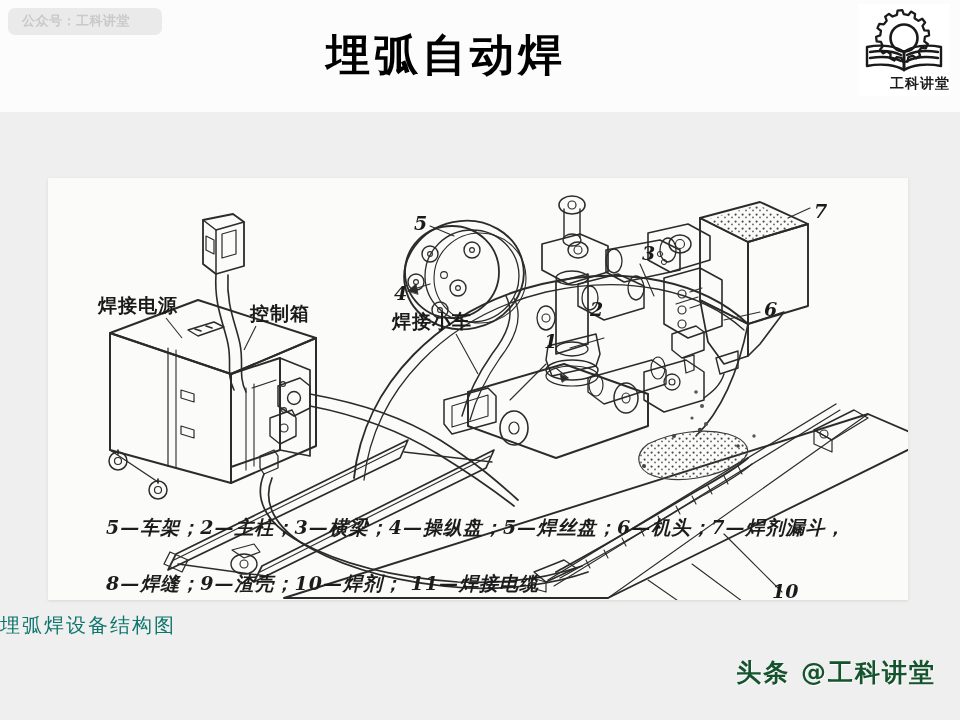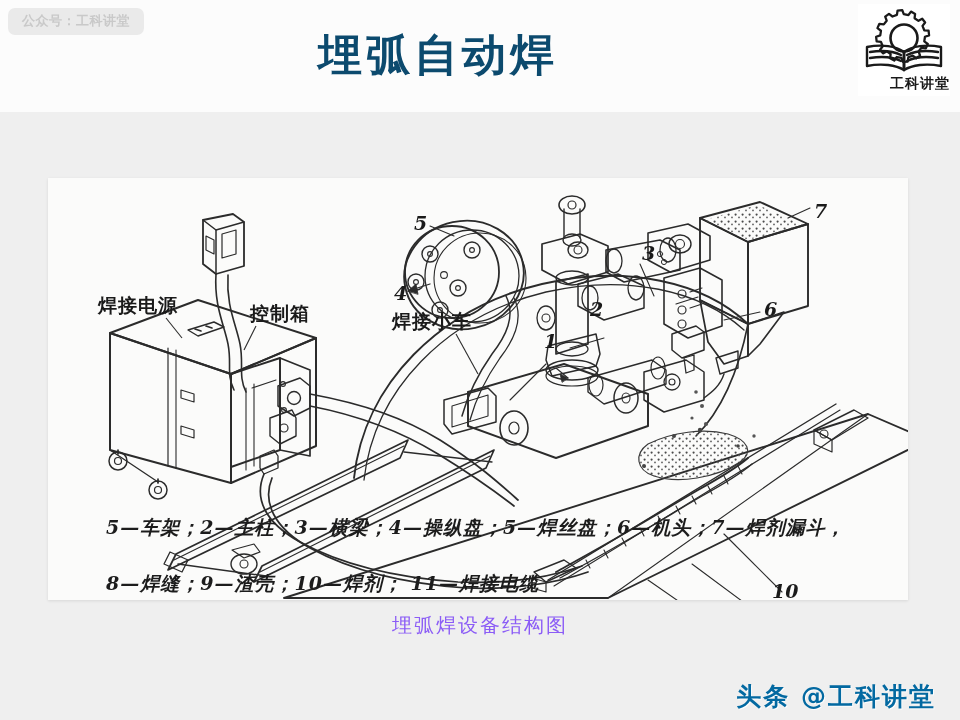--- a/index.html
+++ b/index.html
@@ -27,38 +27,38 @@
     position: absolute;
     left: 0; top: 0;
     width: 960px; height: 112px;
     background: #fcfcfc;
   }
 
   
   #gzh-tag {
     position: absolute;
     left: 8px; top: 8px;
-    padding: 4px 14px 5px 14px;
+    padding: 4px 32px 5px 14px;
     border-radius: 7px;
     background: #eaeaea;
     color: #c9c9c9;
     font-size: 13px;
     font-weight: bold;
     letter-spacing: 0.5px;
     font-family: "Liberation Sans", "DejaVu Sans", sans-serif;
     white-space: nowrap;
   }
 
   
   #slide-title {
     position: absolute;
-    left: 8px; top: 26px;
+    left: 16px; top: 26px;
     width: 860px;
     text-align: center;
-    color: #0c4a6e;
+    color: #000000;
     font-size: 44px;
     font-weight: bold;
     letter-spacing: 4px;
     font-family: "DejaVu Serif", "Liberation Serif", serif;
     white-space: nowrap;
   }
 
   
   #logo {
     position: absolute;
@@ -106,33 +106,33 @@
     font-style: italic;
   }
   #legend-line-1 { top: 337px; }
   #legend-line-2 { top: 377px; margin-top: 16px; }
 
   
   #figure-caption {
     position: absolute;
     left: 0; top: 612px;
     width: 960px;
-    text-align: center;
-    color: #8b5cf6;
+    text-align: left;
+    color: #0f766e;
     font-size: 20px;
     letter-spacing: 2px;
     font-family: "DejaVu Serif", "Liberation Serif", serif;
     white-space: nowrap;
   }
 
   
   #watermark {
     position: absolute;
-    right: 24px; bottom: 7px;
-    color: #0369a1;
+    right: 24px; bottom: 31px;
+    color: #14532d;
     font-size: 25px;
     font-weight: bold;
     letter-spacing: 2px;
     text-shadow: 1px 1px 0 rgba(255,255,255,0.85);
     font-family: "DejaVu Sans", "Liberation Sans", sans-serif;
     white-space: nowrap;
   }
 
   
   .cn-label {

